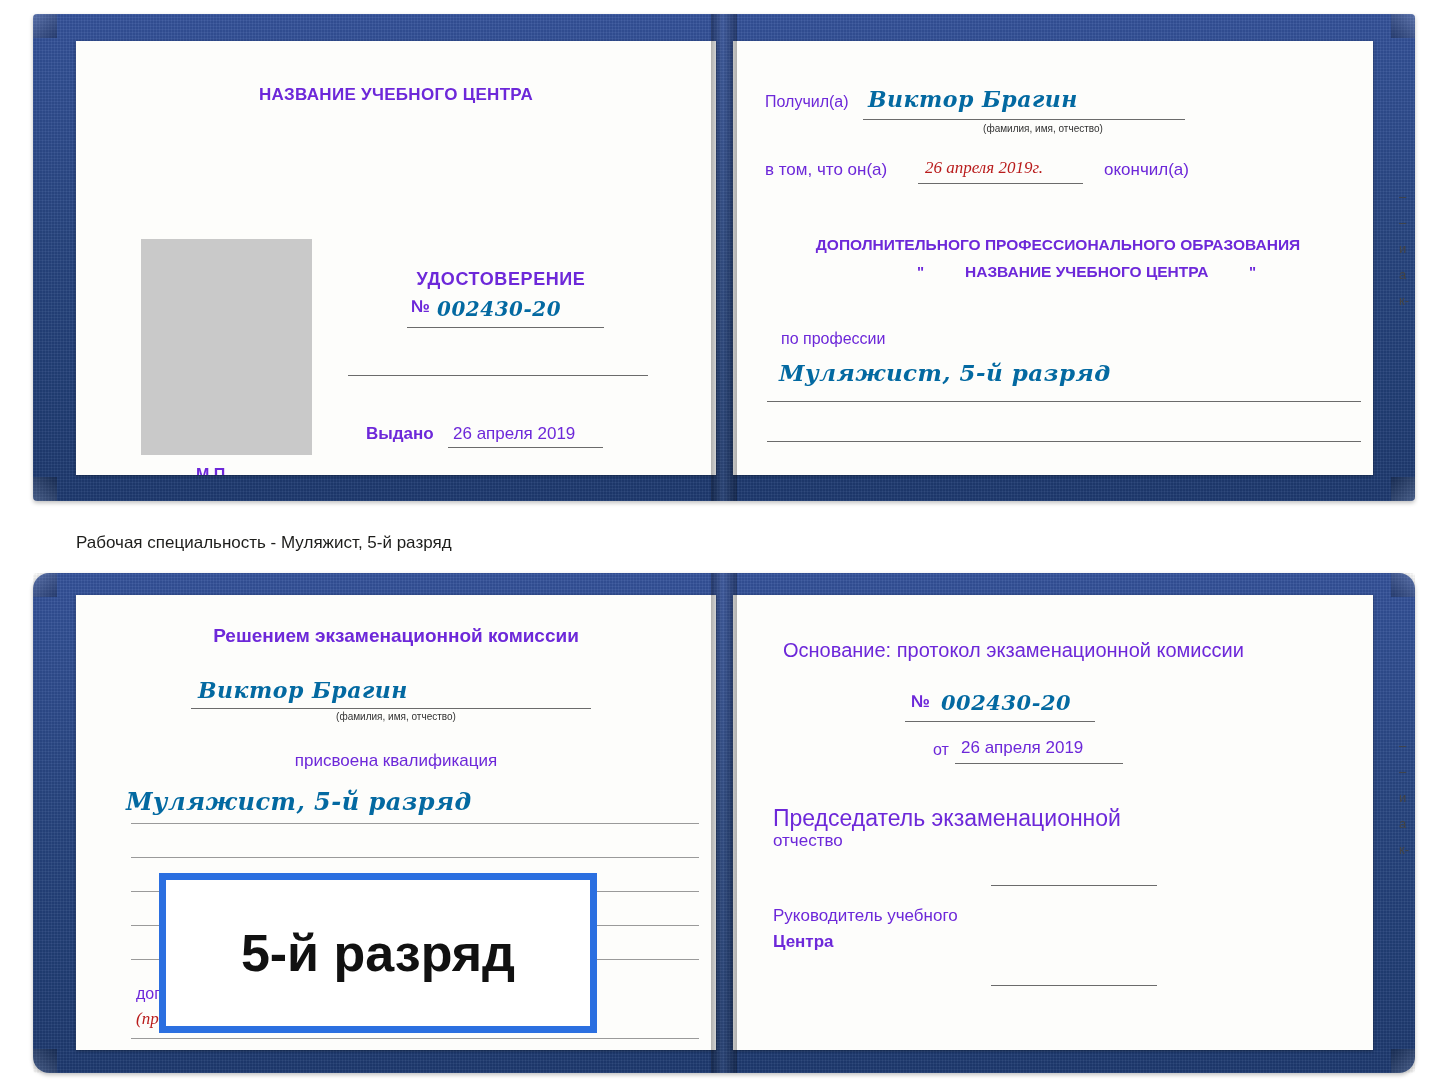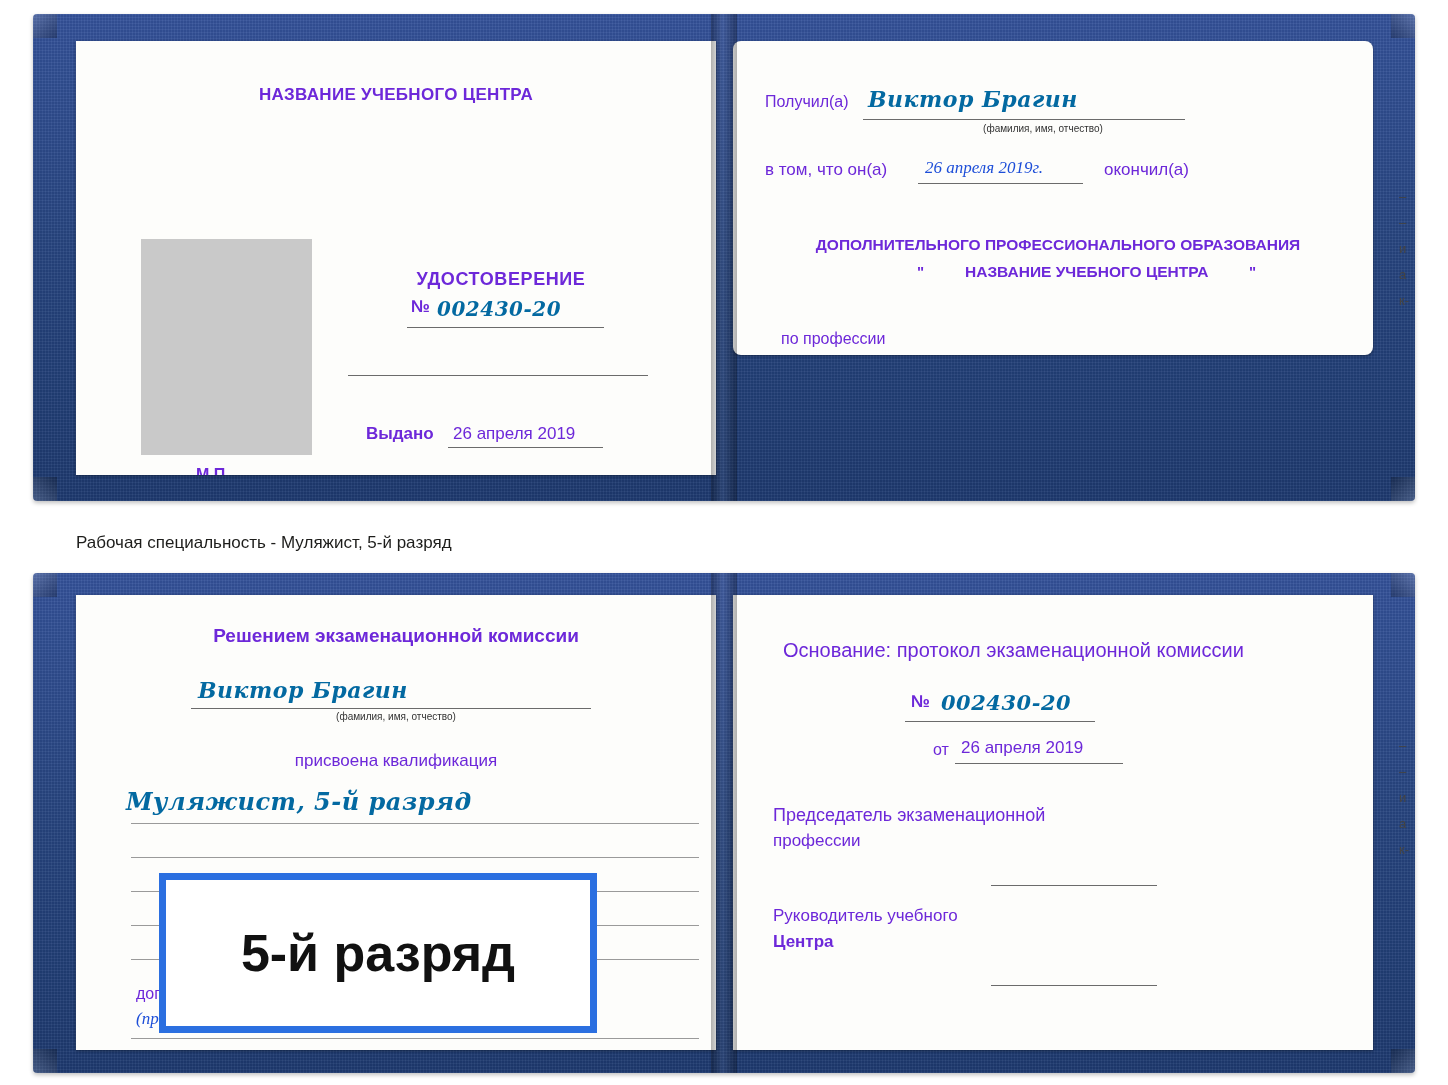--- a/index.html
+++ b/index.html
@@ -73,21 +73,21 @@
   .hand {
     font-family: "DejaVu Serif", serif;
     font-style: italic;
     color: #0369a1;
     font-weight: bold;
     letter-spacing: 0.5px;
   }
   .ital-print {
     font-family: "Liberation Serif", serif;
     font-style: italic;
-    color: #1d4ed8;
+    color: #b91c1c;
   }
   .tiny {
     font-size: 10px;
     color: #333;
   }
   .rule {
     position: absolute;
     height: 0;
     border-bottom: 1px solid #6b6b6b;
   }
@@ -156,21 +156,21 @@
       <div class="rule" style="left:272px; top:334px; width:300px;"></div>
 
       <div class="t bold" style="left:290px; top:383px; font-size:17px;">Выдано</div>
       <div class="t" style="left:377px; top:383px; font-size:17px;">26 апреля 2019</div>
       <div class="rule" style="left:372px; top:406px; width:155px;"></div>
 
       <div class="t bold" style="left:120px; top:425px; font-size:16px;">М.П.</div>
     </div>
   </div>
 
-  <div class="page" style="left:700px; top:27px; width:640px; height:314px;border-radius:8px;">
+  <div class="page" style="left:700px; top:27px; width:640px; height:434px;">
     <div class="page-inner">
       <div class="t" style="left:32px; top:52px; font-size:16px;">Получил(а)</div>
       <div class="t hand" style="left:135px; top:45px; font-size:22px;">Виктор Брагин</div>
       <div class="rule" style="left:130px; top:78px; width:322px;"></div>
       <div class="t tiny center" style="left:190px; top:82px; width:240px;">(фамилия, имя, отчество)</div>
 
       <div class="t" style="left:32px; top:119px; font-size:17px;">в том, что он(а)</div>
       <div class="t ital-print" style="left:192px; top:117px; font-size:17px;">26 апреля 2019г.</div>
       <div class="rule" style="left:185px; top:142px; width:165px;"></div>
       <div class="t" style="left:371px; top:119px; font-size:17px;">окончил(а)</div>
@@ -192,21 +192,21 @@
     <div>–</div>
     <div>–</div>
     <div>и</div>
     <div>а</div>
     <div>к-</div>
   </div>
 </div>
 
 <div class="caption" style="left:76px; top:533px;">Рабочая специальность - Муляжист, 5-й разряд</div>
 
-<div class="spread" style="left:33px; top:573px; width:1382px; height:500px;">
+<div class="spread" style="left:33px; top:573px; width:1382px; height:500px;border-radius:16px;">
 
   <div class="fold" style="left:0;top:0;"></div>
   <div class="fold" style="right:0;top:0;transform:scaleX(-1);"></div>
   <div class="fold" style="left:0;bottom:0;transform:scaleY(-1);"></div>
   <div class="fold" style="right:0;bottom:0;transform:scale(-1,-1);"></div>
   <div class="spine" style="left:678px;"></div>
 
   <div class="page" style="left:43px; top:22px; width:640px; height:455px;">
     <div class="page-inner">
       <div class="t center" style="left:10px; top:30px; width:620px; font-size:19px; font-weight:bold;">Решением экзаменационной комиссии</div>
@@ -237,22 +237,22 @@
       <div class="t" style="left:50px; top:44px; font-size:20px;">Основание: протокол экзаменационной комиссии</div>
 
       <div class="t bold" style="left:178px; top:97px; font-size:17px;">№</div>
       <div class="t hand" style="left:208px; top:95px; font-size:21px;">002430-20</div>
       <div class="rule" style="left:172px; top:126px; width:190px;"></div>
 
       <div class="t" style="left:200px; top:146px; font-size:16px;">от</div>
       <div class="t" style="left:228px; top:143px; font-size:17px;">26 апреля 2019</div>
       <div class="rule" style="left:222px; top:168px; width:168px;"></div>
 
-      <div class="t" style="left:40px; top:210px; font-size:18px;">Председатель экзаменационной</div>
-      <div class="t" style="left:40px; top:236px; font-size:17px;">профессии</div>
+      <div class="t" style="left:40px; top:210px; font-size:23px;">Председатель экзаменационной</div>
+      <div class="t" style="left:40px; top:236px; font-size:17px;">отчество</div>
       <div class="rule" style="left:258px; top:290px; width:166px;"></div>
 
       <div class="t" style="left:40px; top:311px; font-size:17px;">Руководитель учебного</div>
       <div class="t" style="left:40px; top:337px; font-size:17px;font-weight:bold;">Центра</div>
       <div class="rule" style="left:258px; top:390px; width:166px;"></div>
     </div>
   </div>
 
   <div class="edge-col" style="right:6px; top:160px;">
     <div>–</div>

